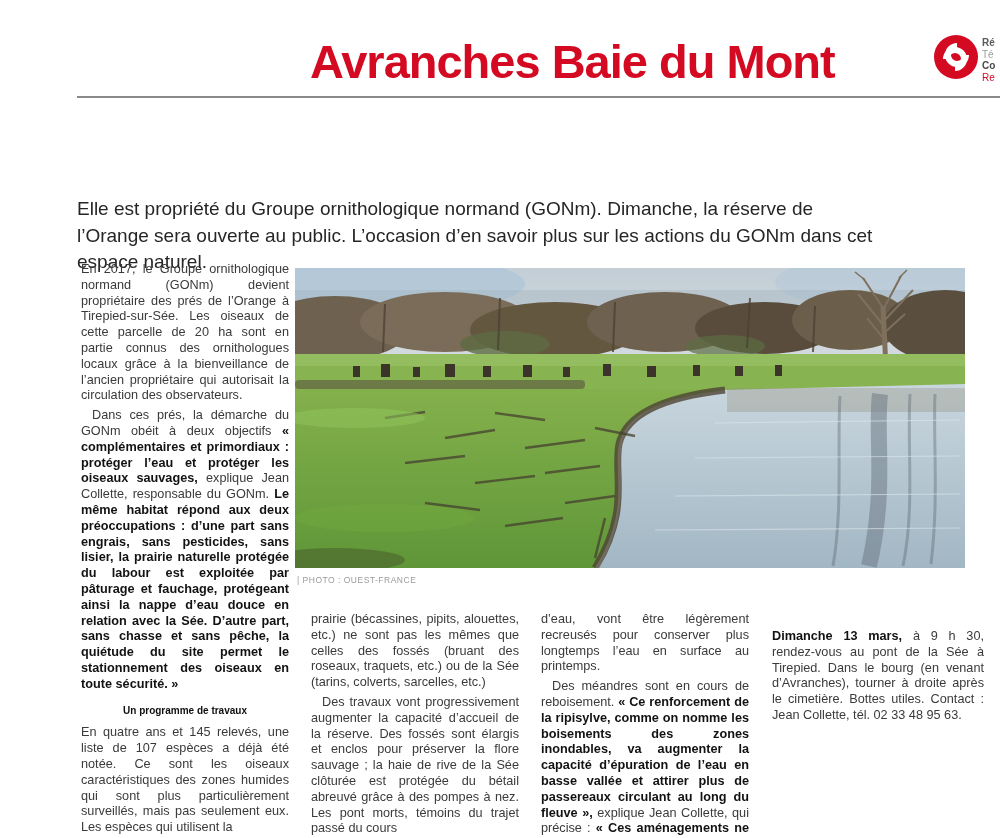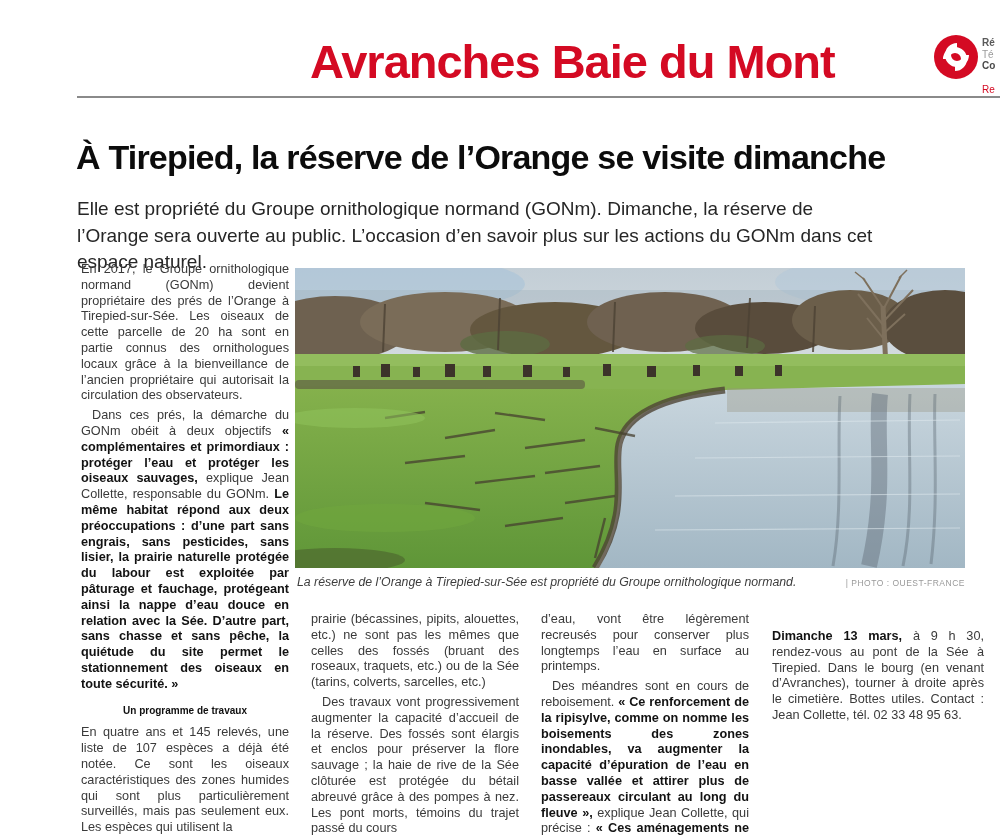--- a/index.html
+++ b/index.html
@@ -54,26 +54,25 @@
   <svg class="of-logo" viewBox="0 0 46 46">
     <circle cx="23" cy="23" r="22" fill="#d40a23"></circle>
     <path d="M24 12 a9 9 0 1 0 9 9" stroke="#fff" stroke-width="6" fill="none" stroke-linecap="butt"></path>
     <path d="M22 34 a9 9 0 1 0 -9 -9" stroke="#fff" stroke-width="6" fill="none" stroke-linecap="butt"></path>
   </svg>
 
   <div class="edge-lines">
       <div style="color: rgb(90, 90, 90); font-weight: 700;">Ré</div>
       <div style="color: rgb(154, 154, 154);">Té</div>
       <div style="color: rgb(74, 74, 74); font-weight: 700;">Co</div>
-      <div style="color: rgb(212, 10, 35); margin-top: 12px;">Re</div>
+      <div style="color: rgb(212, 10, 35);">Re</div>
     </div>
 
   <div class="top-rule"></div>
 
-  <div class="headline">À Tirepied, la réserve de l’Orange se visite dimanche</div>
   <div class="lede">Elle est propriété du Groupe ornithologique normand (GONm). Dimanche, la réserve de l’Orange sera ouverte au public. L’occasion d’en savoir plus sur les actions du GONm dans cet espace naturel.</div>
 
   <div class="col col1">
     <div>
         <p><span>En 2017, le Groupe ornithologique normand (GONm) devient propriétaire des prés de l’Orange à Tirepied-sur-Sée. Les oiseaux de cette parcelle de 20 ha sont en partie connus des ornithologues locaux grâce à la bienveillance de l’ancien propriétaire qui autorisait la circulation des observateurs.</span></p>
         <p class="indent"><span>Dans ces prés, la démarche du GONm obéit à deux objectifs </span><span class="b">« complémentaires et primordiaux : protéger l’eau et protéger les oiseaux sauvages,</span><span> explique Jean Collette, responsable du GONm. </span><span class="b">Le même habitat répond aux deux préoccupations : d’une part sans engrais, sans pesticides, sans lisier, la prairie naturelle protégée du labour est exploitée par pâturage et fauchage, protégeant ainsi la nappe d’eau douce en relation avec la Sée. D’autre part, sans chasse et sans pêche, la quiétude du site permet le stationnement des oiseaux en toute sécurité. »</span></p>
         <h3>Un programme de travaux</h3>
         <p><span>En quatre ans et 145 relevés, une liste de 107 espèces a déjà été notée. Ce sont les oiseaux caractéristiques des zones humides qui sont plus particulièrement surveillés, mais pas seulement eux. Les espèces qui utilisent la</span></p>
       </div>
   </div>
@@ -169,21 +168,20 @@
         <line x1="210" y1="258" x2="268" y2="250"></line>
       <line x1="300" y1="160" x2="340" y2="168"></line>
         <line x1="310" y1="250" x2="300" y2="290"></line>
     </g>
     <ellipse cx="60" cy="150" rx="70" ry="10" fill="#8fc35b" opacity=".55"></ellipse>
     <ellipse cx="90" cy="250" rx="90" ry="14" fill="#6fa63e" opacity=".6"></ellipse>
     <ellipse cx="40" cy="292" rx="70" ry="12" fill="#4e6a2f" opacity=".7"></ellipse>
   </svg>
 
   <div class="caption-row">
-    <span class="caption">La réserve de l’Orange à Tirepied-sur-Sée est propriété du Groupe ornithologique normand.</span>
     <span class="credit">| PHOTO : OUEST-FRANCE</span>
   </div>
 
   <div class="col col2">
       <p><span>prairie (bécassines, pipits, alouettes, etc.) ne sont pas les mêmes que celles des fossés (bruant des roseaux, traquets, etc.) ou de la Sée (tarins, colverts, sarcelles, etc.)</span></p>
       <p class="indent"><span>Des travaux vont progressivement augmenter la capacité d’accueil de la réserve. Des fossés sont élargis et enclos pour préserver la flore sauvage ; la haie de rive de la Sée clôturée est protégée du bétail abreuvé grâce à des pompes à nez. Les pont morts, témoins du trajet passé du cours</span></p>
     </div>
   <div class="col col3">
       <p><span>d’eau, vont être légèrement recreusés pour conserver plus longtemps l’eau en surface au printemps.</span></p>
       <p class="indent"><span>Des méandres sont en cours de reboisement. </span><span class="b">« Ce renforcement de la ripisylve, comme on nomme les boisements des zones inondables, va augmenter la capacité d’épuration de l’eau en basse vallée et attirer plus de passereaux circulant au long du fleuve »,</span><span> explique Jean Collette, qui précise : </span><span class="b">« Ces aménagements ne feront que freiner l’effon-</span></p>

